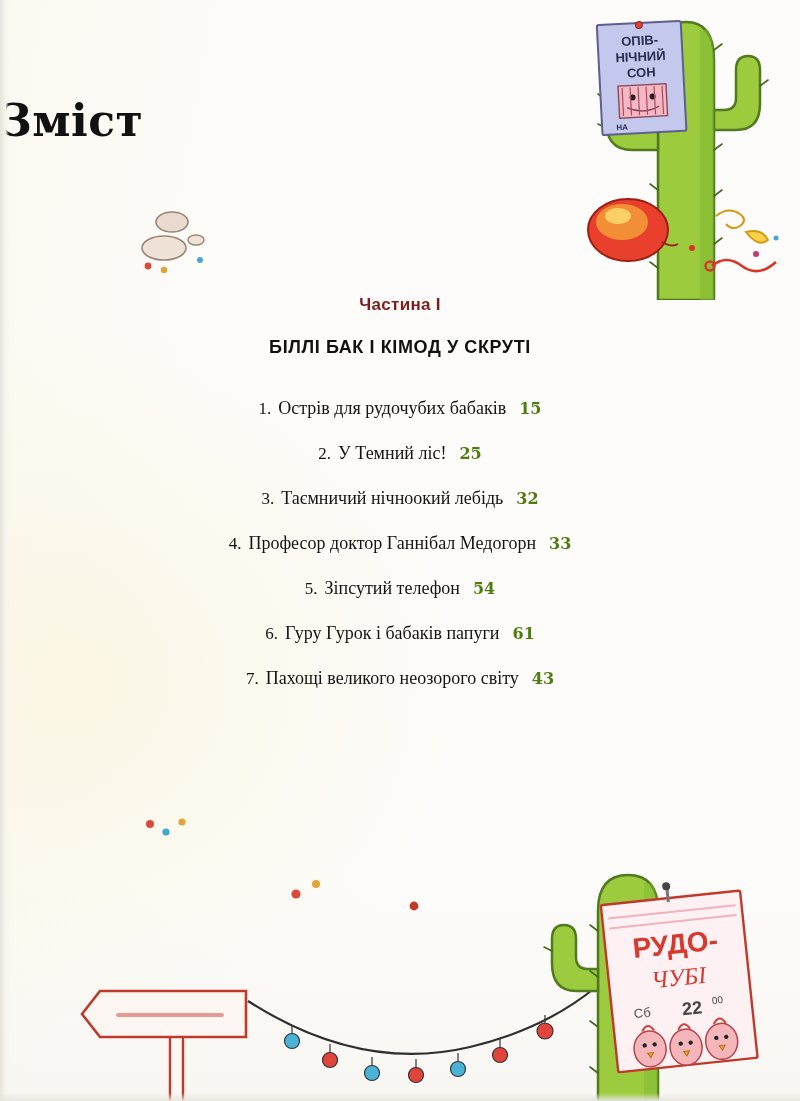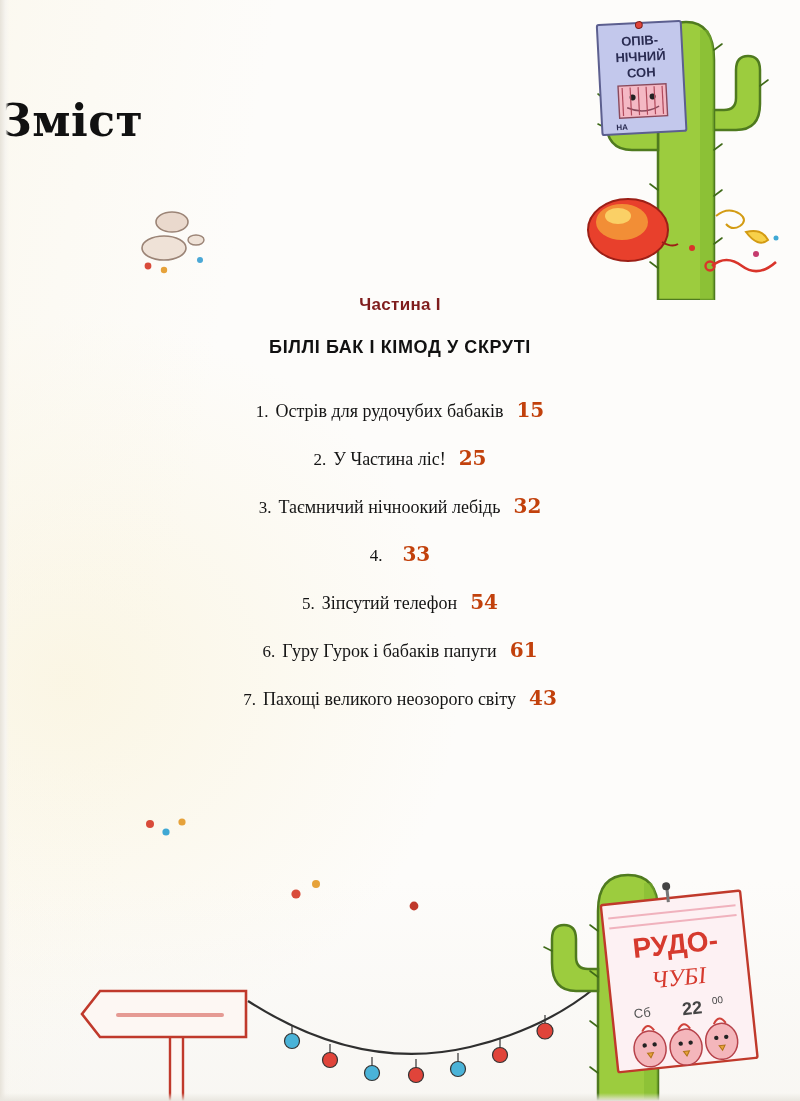--- a/index.html
+++ b/index.html
@@ -104,22 +104,22 @@
     margin-right: 7px;
   }
   .toc-title {
     font-family: "Liberation Serif", serif;
     font-size: 18px;
     color: #141414;
   }
   .toc-page {
     font-family: "DejaVu Serif", serif;
     font-weight: bold;
-    font-size: 20px;
-    color: #c2410c;
+    font-size: 16px;
+    color: #4d7c0f;
     margin-left: 13px;
   }
 
   
   .ill-top {
     position: absolute;
     top: 0;
     right: 0;
     width: 260px;
     height: 300px;
@@ -223,30 +223,31 @@
   <div class="part-title">БІЛЛІ БАК І КІМОД У СКРУТІ</div>
 
   <div class="toc">
     <div class="toc-item">
       <span class="toc-num">1.</span>
       <span class="toc-title">Острів для рудочубих бабаків</span>
       <span class="toc-page">15</span>
     </div>
     <div class="toc-item">
       <span class="toc-num">2.</span>
-      <span class="toc-title">У Частина ліс!</span>
+      <span class="toc-title">У Темний ліс!</span>
       <span class="toc-page">25</span>
     </div>
     <div class="toc-item">
       <span class="toc-num">3.</span>
       <span class="toc-title">Таємничий нічноокий лебідь</span>
       <span class="toc-page">32</span>
     </div>
     <div class="toc-item">
       <span class="toc-num">4.</span>
+      <span class="toc-title">Професор доктор Ганнібал Медогорн</span>
       <span class="toc-page">33</span>
     </div>
     <div class="toc-item">
       <span class="toc-num">5.</span>
       <span class="toc-title">Зіпсутий телефон</span>
       <span class="toc-page">54</span>
     </div>
     <div class="toc-item">
       <span class="toc-num">6.</span>
       <span class="toc-title">Гуру Гурок і бабаків папуги</span>

